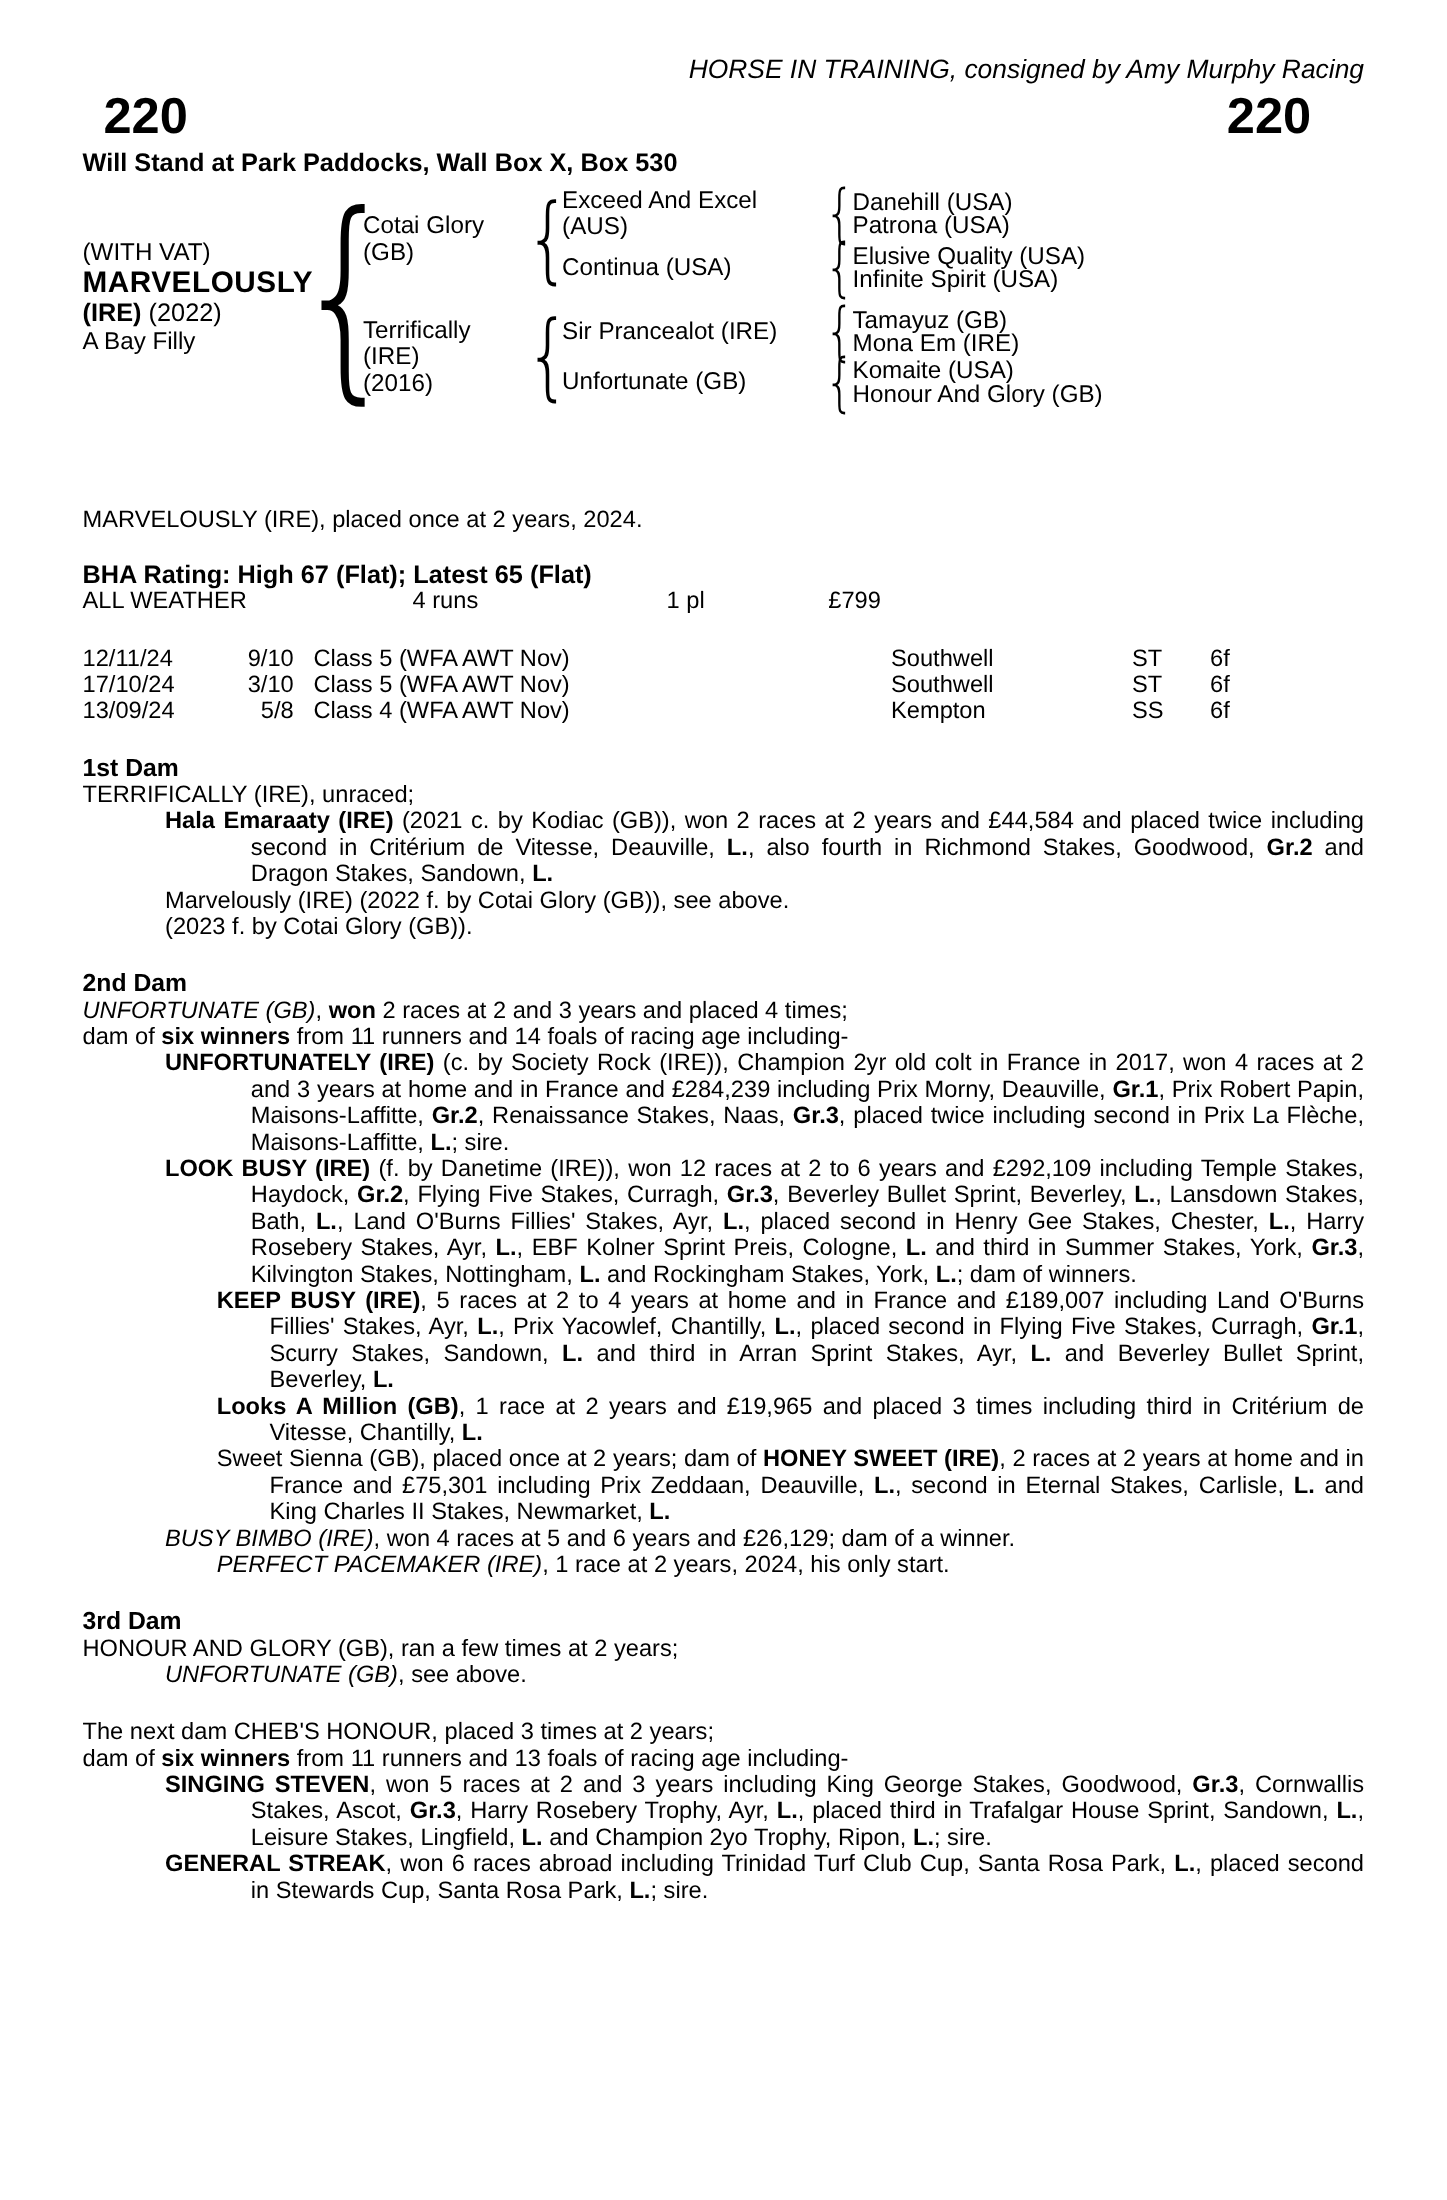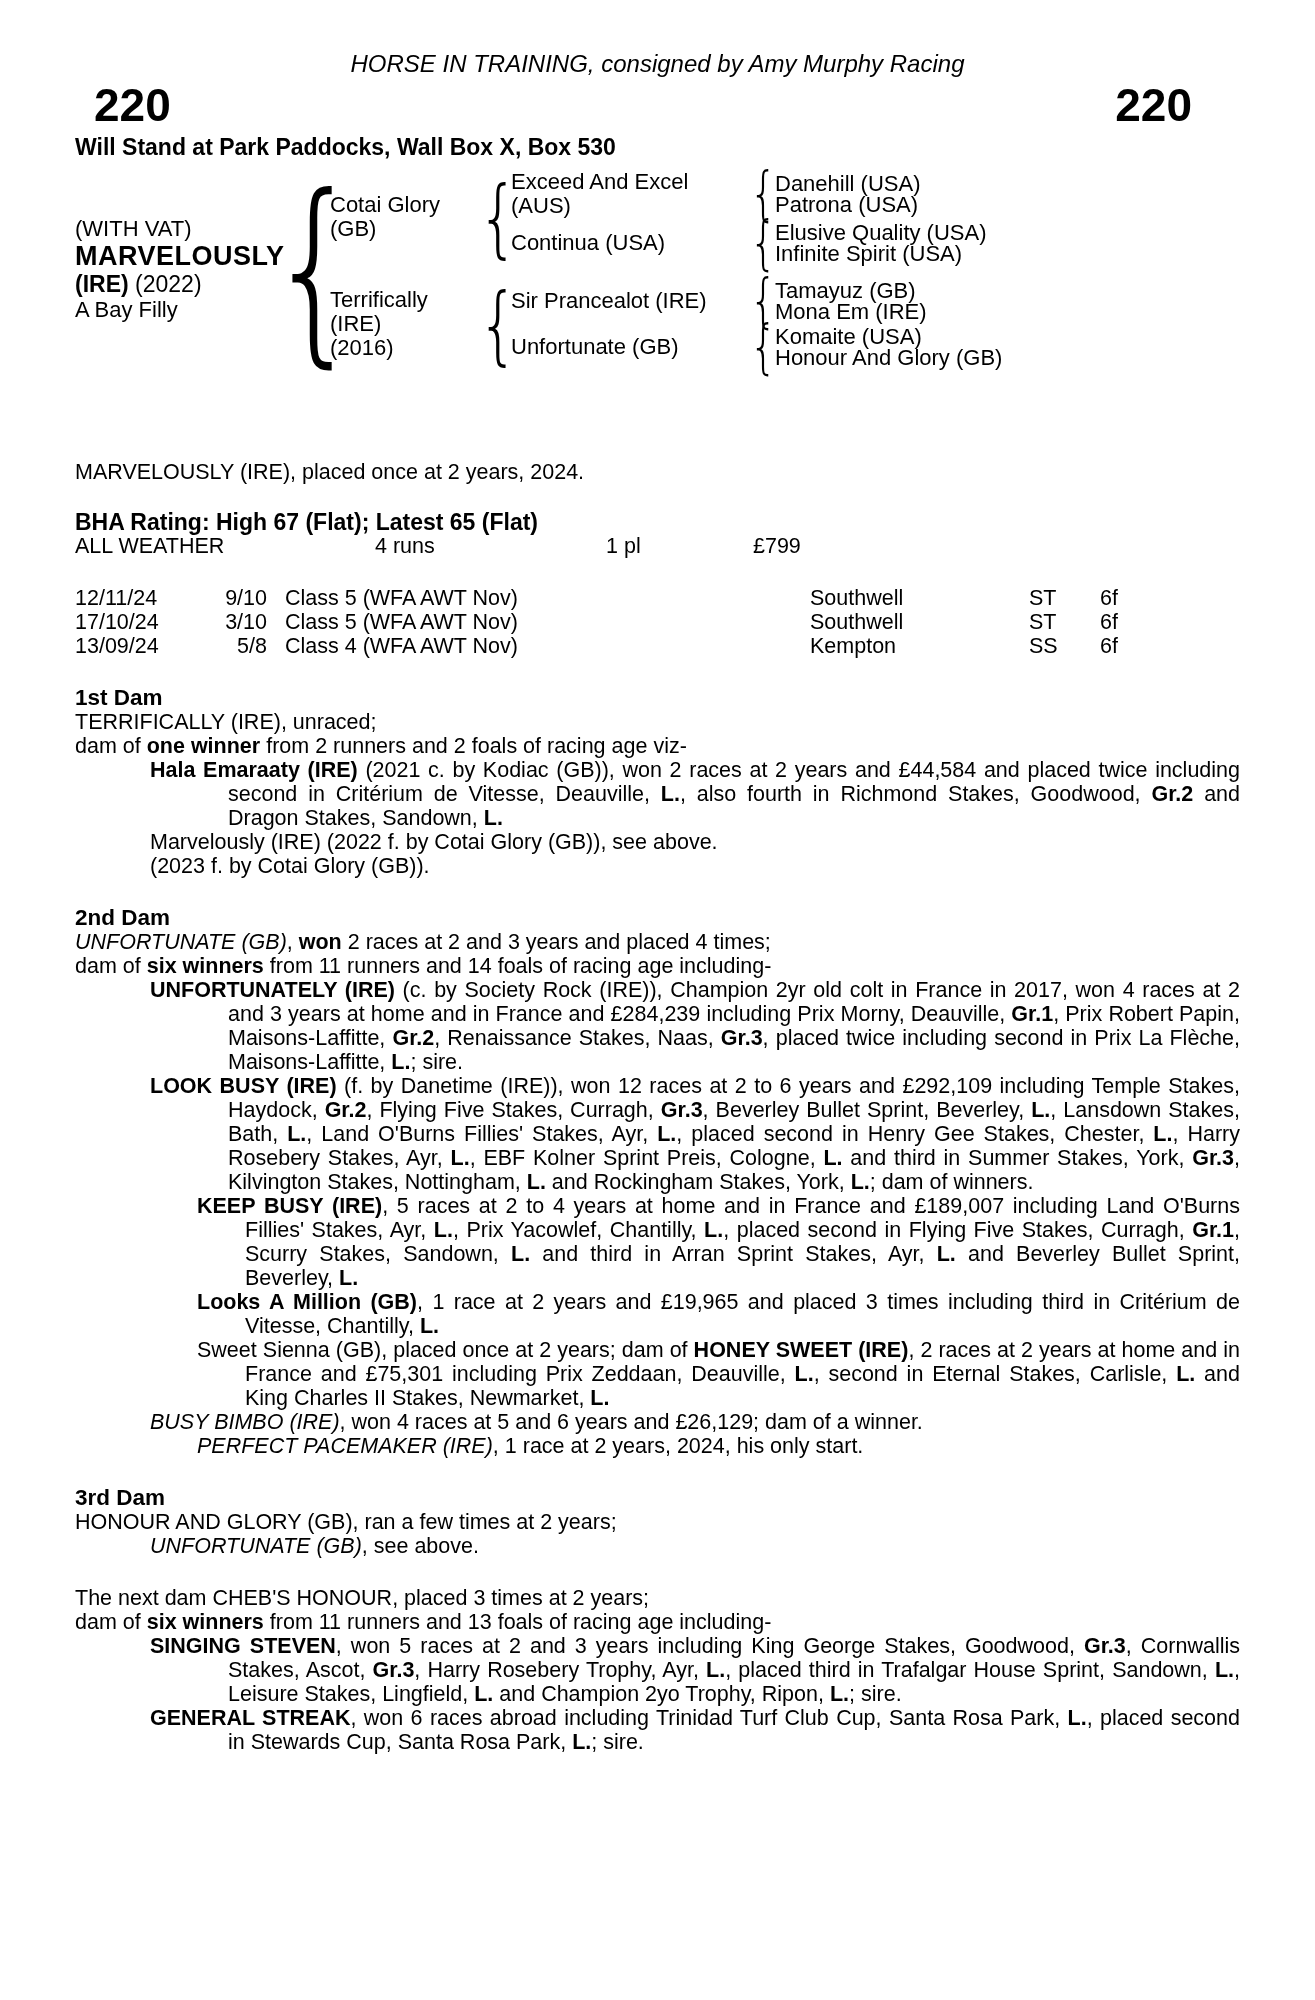--- a/index.html
+++ b/index.html
@@ -4,21 +4,21 @@
 <style>
   html,body{margin:0;padding:0;background:#ffffff;}
   body{
     width:1315px;height:2000px;overflow:hidden;
     font-family:"Liberation Sans","DejaVu Sans",sans-serif;
     color:#000;font-size:21.5px;line-height:24px;
     box-sizing:border-box;padding:50px 75px 0 75px;
   }
   .b{font-weight:bold;}
   .i{font-style:italic;}
-  .title{text-align:center;font-style:italic;font-size:24px;line-height:28px;}
+  .title{text-align:right;font-style:italic;font-size:24px;line-height:28px;}
   .lotrow{display:flex;justify-content:space-between;margin-top:4px;
           font-weight:bold;font-size:46px;line-height:46px;
           padding-left:19px;padding-right:48px;}
   .stand{font-weight:bold;font-size:23px;line-height:26px;margin-top:6px;}
 
   
   .pedigree{display:flex;align-items:center;margin-top:10px;line-height:21px;}
   .subject{width:225px;}
   .subject .vat{font-size:22px;line-height:25px;}
   .subj-name{font-weight:bold;font-size:27px;line-height:30px;letter-spacing:.5px;}
@@ -186,21 +186,20 @@
         <span class="c-going">SS</span>
         <span class="c-dist">6f</span>
       </div>
     </div>
 </div>
 
 <div>
     <div class="section">
       <div class="sec-heading">1st Dam</div>
       <div class="para lvl0"><span>TERRIFICALLY (IRE), unraced;</span></div>
-      <div class="para lvl0"><span>dam of </span><span class="b">one winner</span><span> from 2 runners and 2 foals of racing age viz-</span></div>
       <div class="para lvl1"><span class="b">Hala Emaraaty (IRE)</span><span> (2021 c. by Kodiac (GB)), won 2 races at 2 years and £44,584 and placed twice including second in Critérium de Vitesse, Deauville, </span><span class="b">L.</span><span>, also fourth in Richmond Stakes, Goodwood, </span><span class="b">Gr.2</span><span> and Dragon Stakes, Sandown, </span><span class="b">L.</span></div>
       <div class="para lvl1"><span>Marvelously (IRE) (2022 f. by Cotai Glory (GB)), see above.</span></div>
       <div class="para lvl1"><span>(2023 f. by Cotai Glory (GB)).</span></div>
     </div>
     <div class="section">
       <div class="sec-heading">2nd Dam</div>
       <div class="para lvl0"><span class="i">UNFORTUNATE (GB)</span><span>, </span><span class="b">won</span><span> 2 races at 2 and 3 years and placed 4 times;</span></div>
       <div class="para lvl0"><span>dam of </span><span class="b">six winners</span><span> from 11 runners and 14 foals of racing age including-</span></div>
       <div class="para lvl1"><span class="b">UNFORTUNATELY (IRE)</span><span> (c. by Society Rock (IRE)), Champion 2yr old colt in France in 2017, won 4 races at 2 and 3 years at home and in France and £284,239 including Prix Morny, Deauville, </span><span class="b">Gr.1</span><span>, Prix Robert Papin, Maisons-Laffitte, </span><span class="b">Gr.2</span><span>, Renaissance Stakes, Naas, </span><span class="b">Gr.3</span><span>, placed twice including second in Prix La Flèche, Maisons-Laffitte, </span><span class="b">L.</span><span>; sire.</span></div>
       <div class="para lvl1"><span class="b">LOOK BUSY (IRE)</span><span> (f. by Danetime (IRE)), won 12 races at 2 to 6 years and £292,109 including Temple Stakes, Haydock, </span><span class="b">Gr.2</span><span>, Flying Five Stakes, Curragh, </span><span class="b">Gr.3</span><span>, Beverley Bullet Sprint, Beverley, </span><span class="b">L.</span><span>, Lansdown Stakes, Bath, </span><span class="b">L.</span><span>, Land O'Burns Fillies' Stakes, Ayr, </span><span class="b">L.</span><span>, placed second in Henry Gee Stakes, Chester, </span><span class="b">L.</span><span>, Harry Rosebery Stakes, Ayr, </span><span class="b">L.</span><span>, EBF Kolner Sprint Preis, Cologne, </span><span class="b">L.</span><span> and third in Summer Stakes, York, </span><span class="b">Gr.3</span><span>, Kilvington Stakes, Nottingham, </span><span class="b">L.</span><span> and Rockingham Stakes, York, </span><span class="b">L.</span><span>; dam of winners.</span></div>

